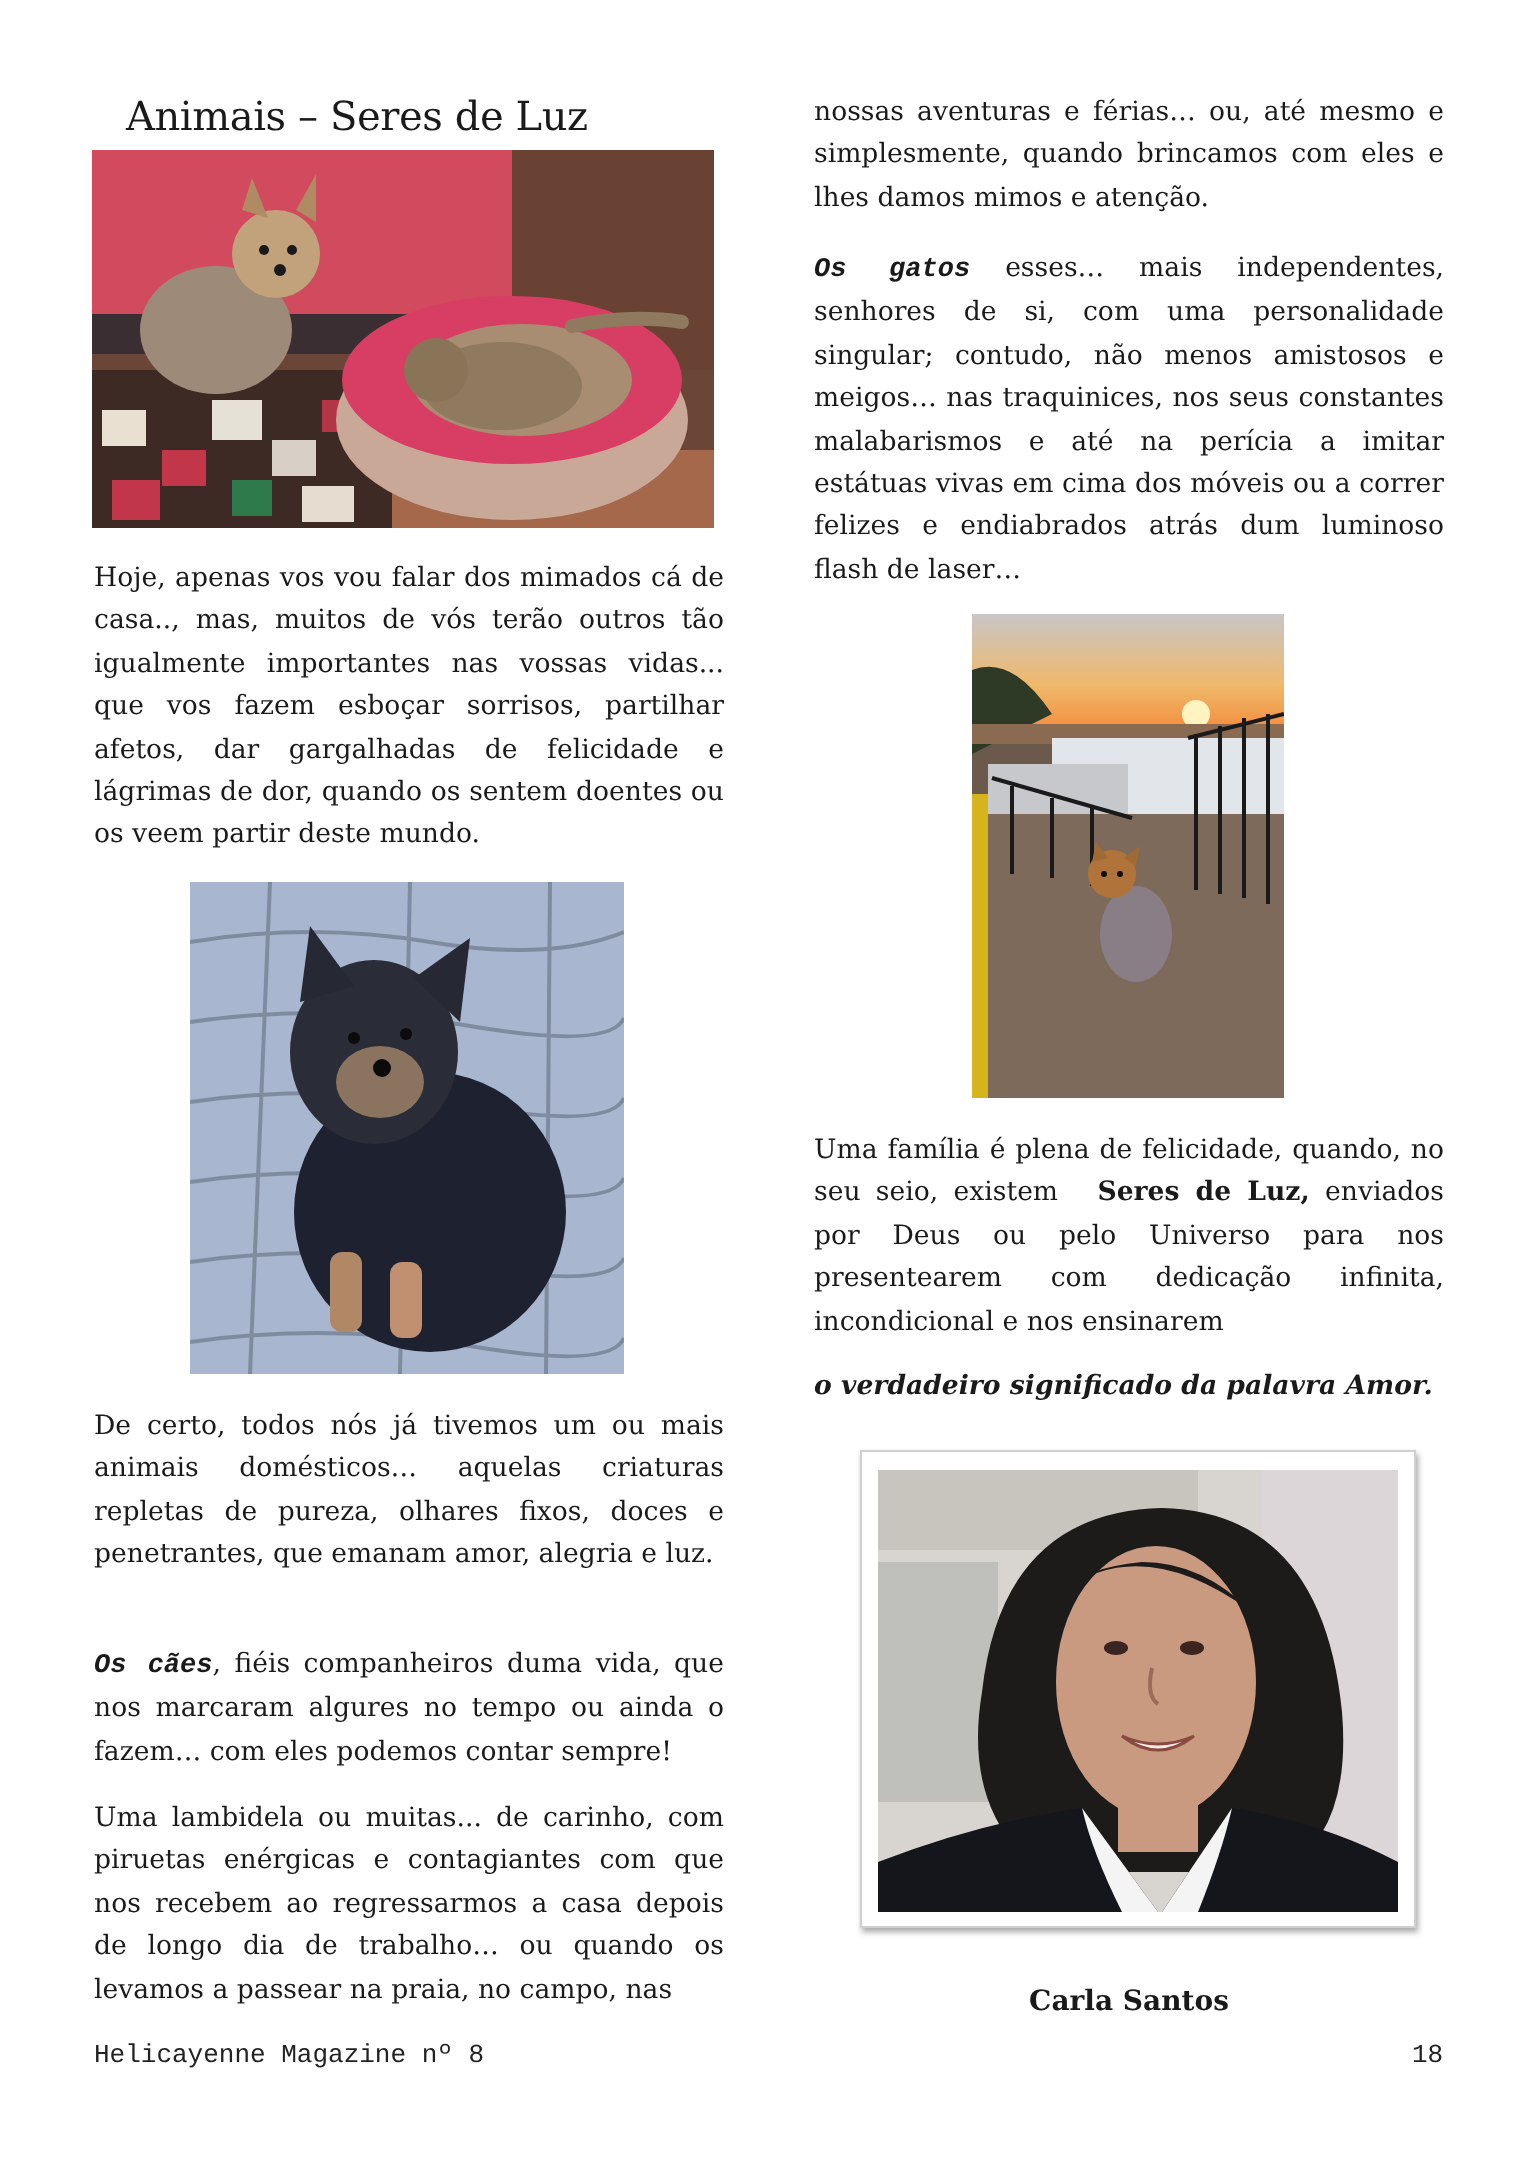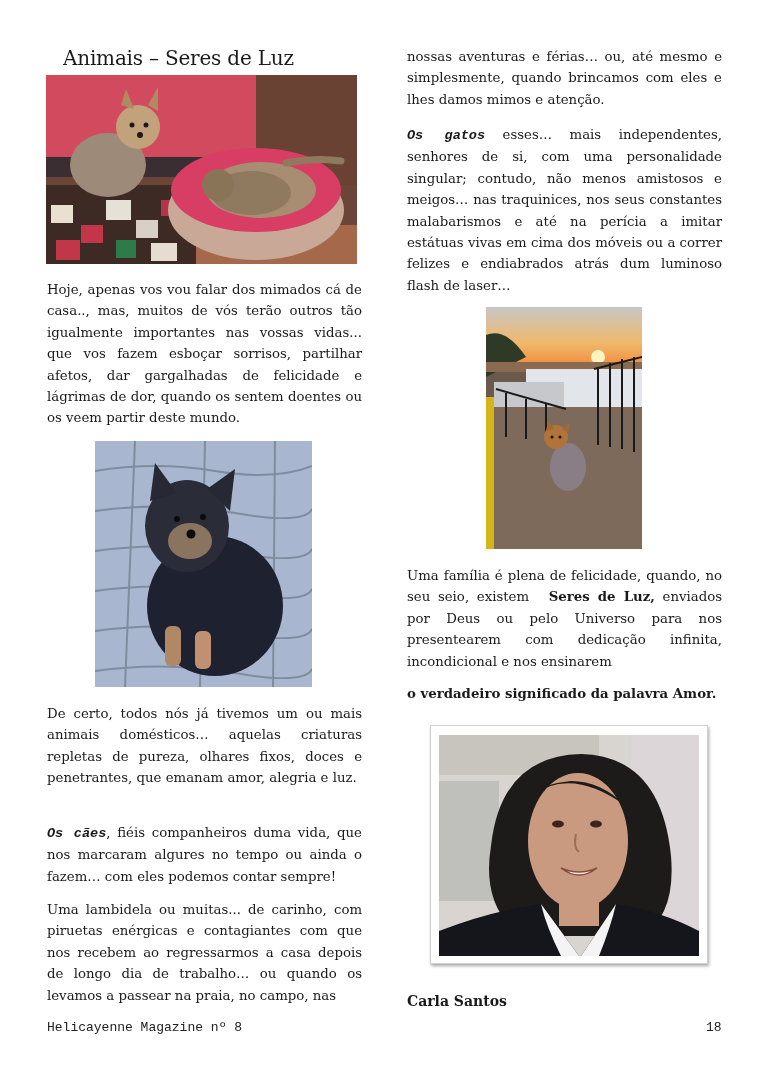--- a/index.html
+++ b/index.html
@@ -9,21 +9,21 @@
   .col-left { left: 47px; width: 315px; }
   .col-right { left: 407px; width: 315px; }
   .para { font-size: 13.3px; line-height: 21.4px; text-align: justify; margin: 0; position: absolute; left: 0; width: 315px; }
   .para em.kw { font-family: Liberation Mono, monospace; font-weight: bold; font-style: italic; font-size: 13.5px; }
   .title { position: absolute; left: 16px; top: 46px; width: 315px; text-align: left;
            font-size: 20px; font-family: "DejaVu Serif", serif; margin: 0; font-weight: normal; letter-spacing: -0.2px; }
   .photo { position: absolute; overflow: hidden; }
   .footer { position: absolute; top: 1020px; font-family: Liberation Mono, monospace; font-size: 13px; color: #222; }
   .strong { font-weight: bold; margin-left: 12px; }
   .closing { font-weight: bold; font-size: 13.3px; position: absolute; left: 0; width: 330px; margin: 0; }
-  .author { position: absolute; font-weight: bold; font-size: 14px; text-align: left; width: 315px; left: 0; }
+  .author { position: absolute; font-weight: bold; font-size: 14px; text-align: center; width: 315px; left: 0; }
 </style>
 </head>
 <body>
 
 <div class="col col-left">
   <h1 class="title">Animais – Seres de Luz</h1>
 
   <div class="photo" style="left:-1px; top:75px; width:311px; height:189px; background:#7a5a4a;" title="Yorkshire terrier and tabby cat on a pet bed">
     <svg width="311" height="189" viewBox="0 0 311 189">
       <rect x="0" y="0" width="311" height="189" fill="#6b4638"></rect>
@@ -133,21 +133,21 @@
       <circle cx="70" cy="130" r="12" fill="#b0743a"></circle>
       <polygon points="60,124 62,114 68,122" fill="#a06a34"></polygon>
       <polygon points="76,122 84,116 82,126" fill="#a06a34"></polygon>
       <circle cx="66" cy="130" r="1.5" fill="#111"></circle>
       <circle cx="74" cy="130" r="1.5" fill="#111"></circle>
     </svg>
   </div>
 
   <p class="para" style="top:565px;"><span>Uma família é plena de felicidade, quando, no seu seio, existem </span><span class="strong">Seres de Luz,</span><span> enviados por Deus ou pelo Universo para nos presentearem com dedicação infinita, incondicional e nos ensinarem</span></p>
 
-  <p class="closing" style="top:686px;">o verdadeiro significado da palavra Amor.</p>
+  <p class="closing" style="top:686px;font-style:italic;">o verdadeiro significado da palavra Amor.</p>
 
   <div class="photo" style="left:23px; top:725px; width:276px; height:237px; background:#fff; border:1px solid #cfcfcf; box-shadow:1px 2px 3px rgba(0,0,0,0.35);" title="Portrait of Carla Santos">
     <svg width="276" height="237" viewBox="0 0 276 237">
       <rect x="8" y="9" width="260" height="221" fill="#d8d4d0"></rect>
       <rect x="8" y="9" width="160" height="40" fill="#c8c4be"></rect>
       <rect x="8" y="55" width="60" height="120" fill="#bfc0bc"></rect>
       <rect x="200" y="9" width="68" height="221" fill="#dcd6d8"></rect>
 
       <path d="M60 120 Q70 30 150 28 Q230 30 240 130 Q245 190 210 210 L90 210 Q50 180 60 120 Z" fill="#1d1a1a"></path>
 

